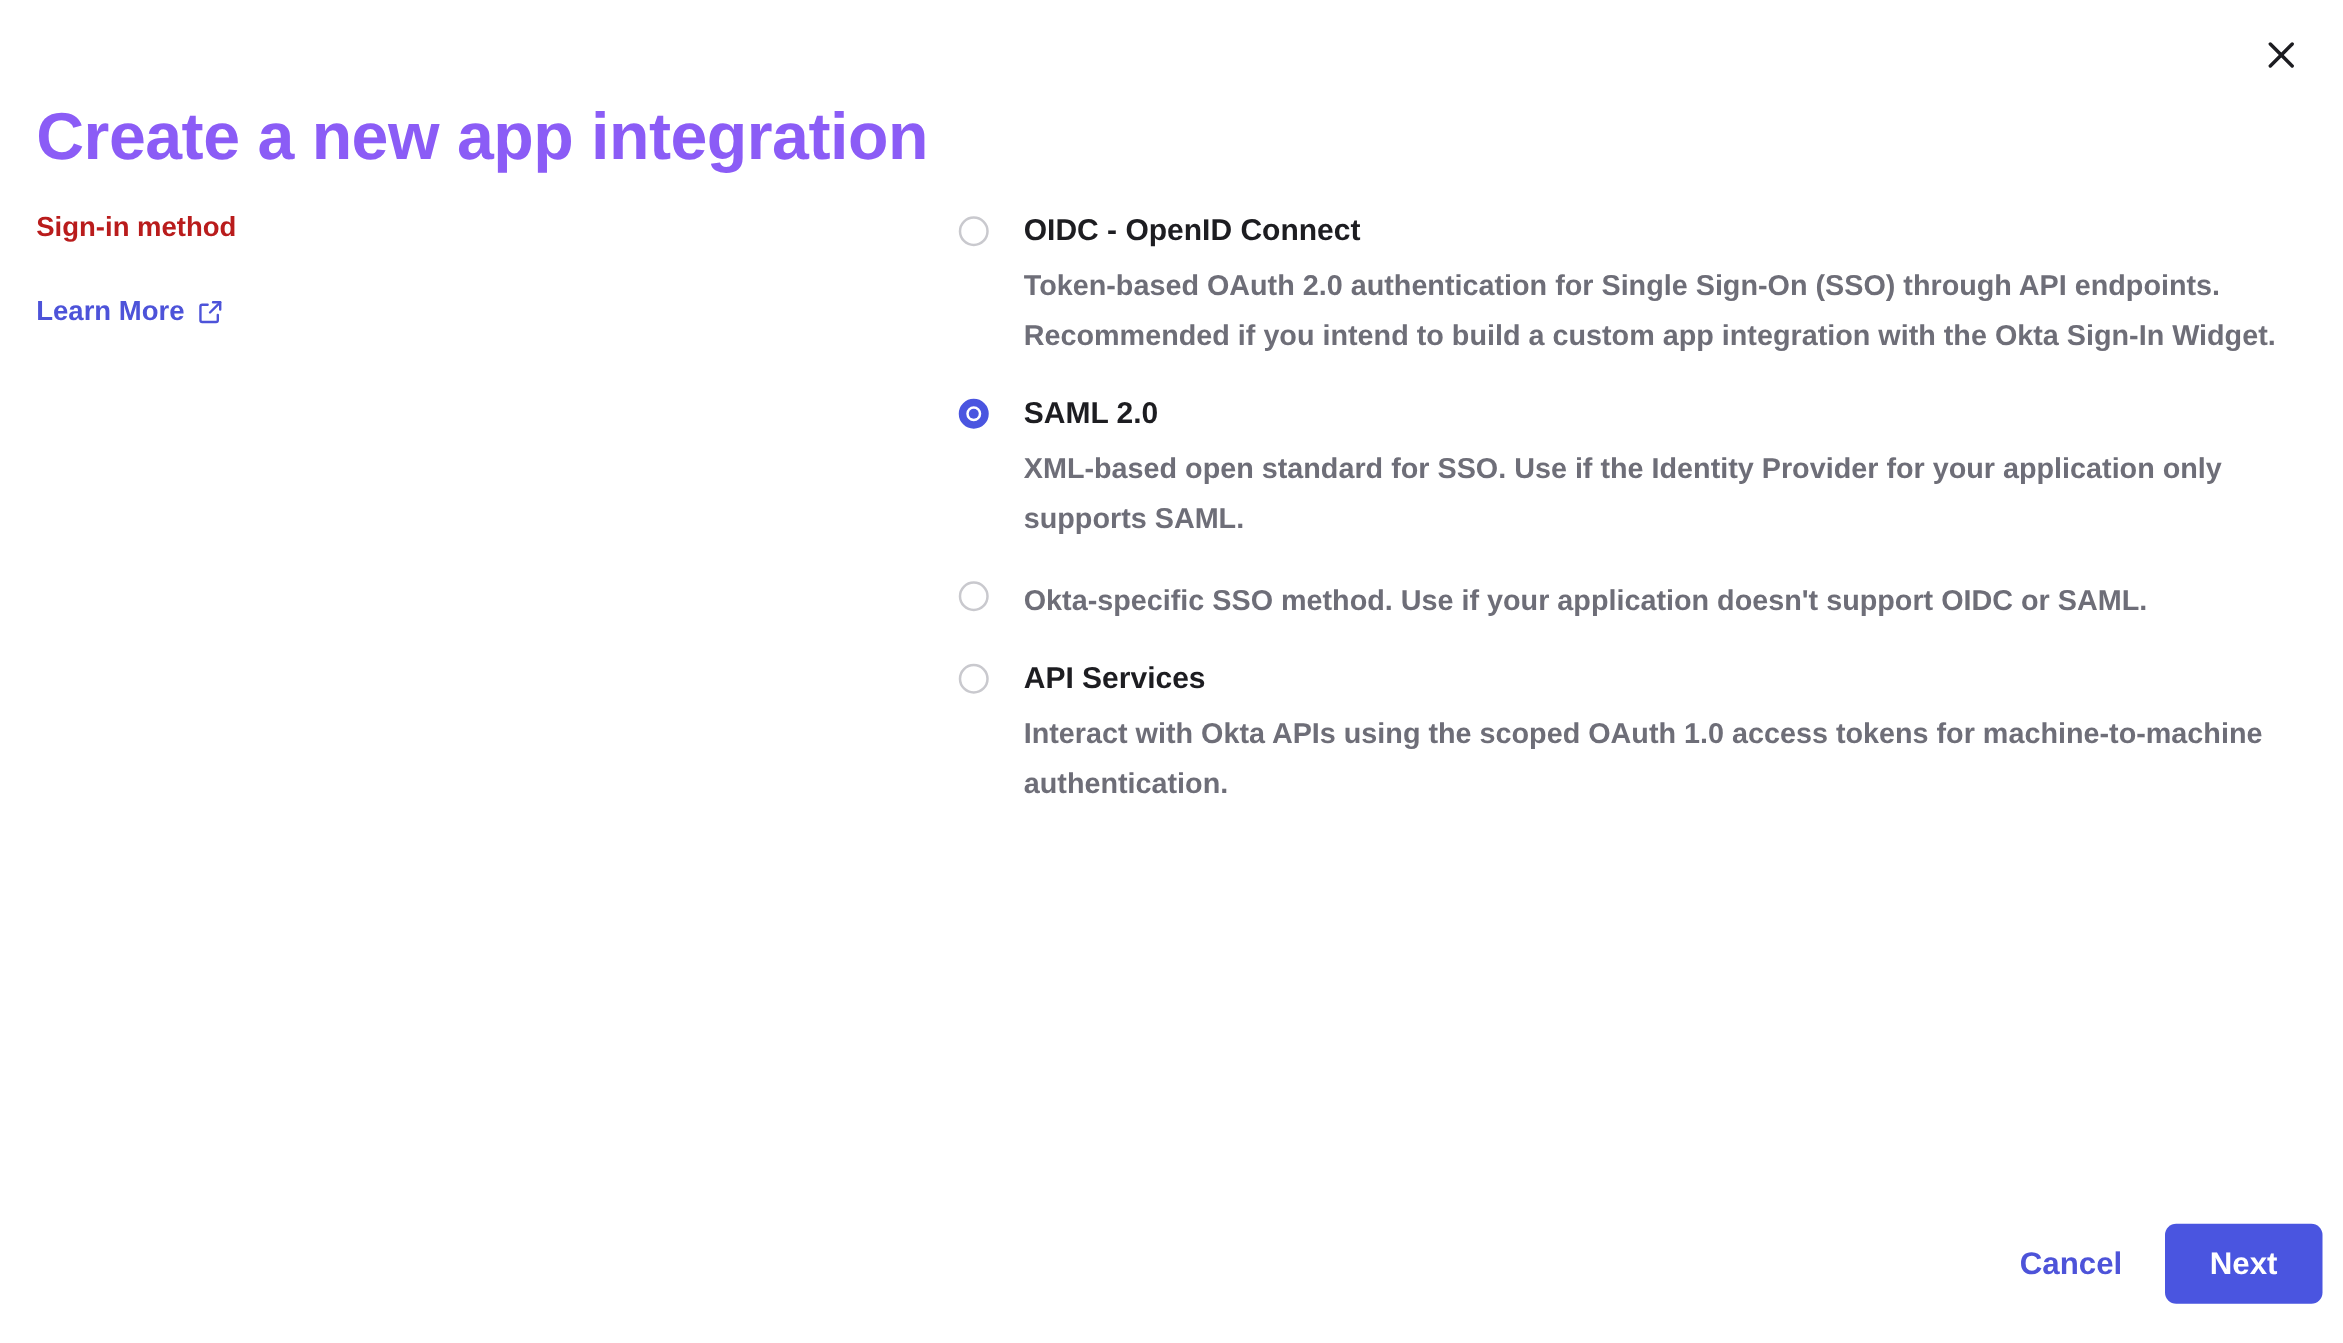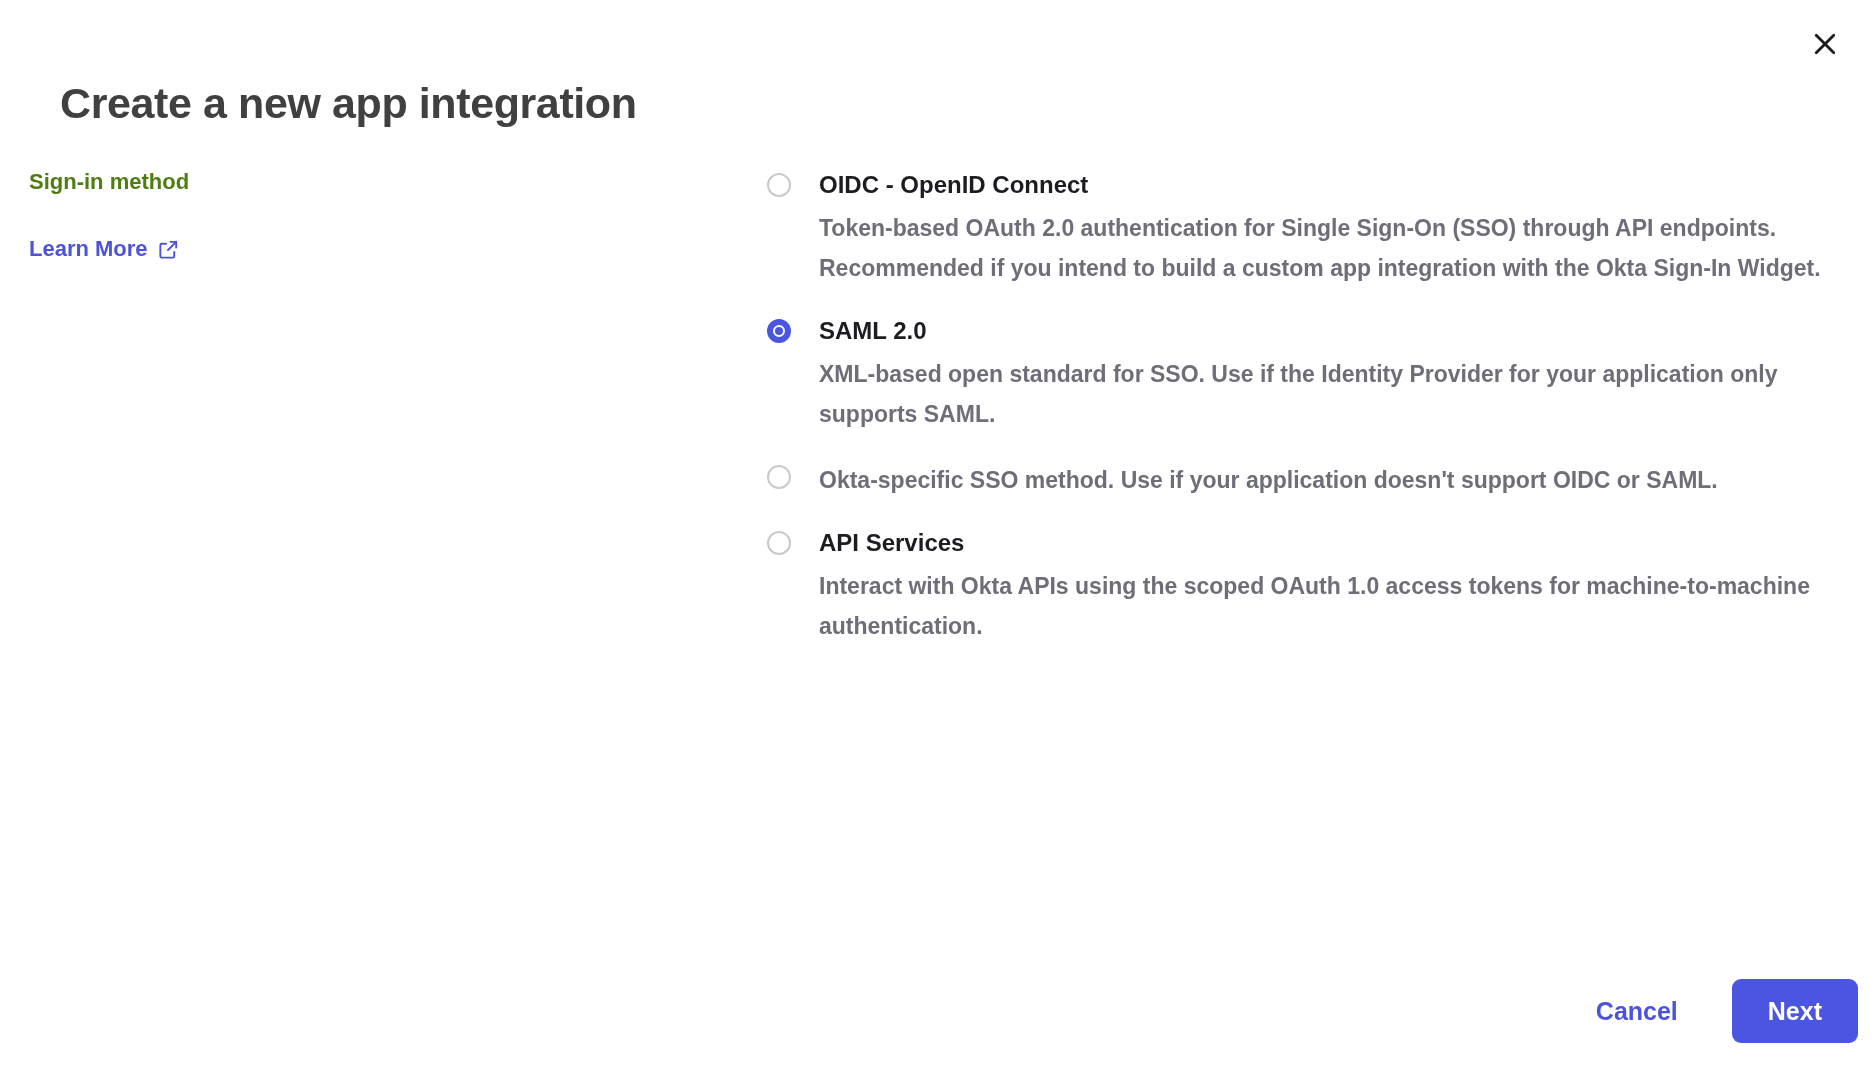--- a/index.html
+++ b/index.html
@@ -38,48 +38,47 @@
     padding: 0;
     cursor: pointer;
   }
   .close-btn svg { display: block; }
 
   
   .modal-title {
     position: absolute;
     left: 29px;
     top: 48px;
-    font-size: 43px;
+    font-size: 53px;
     line-height: 52px;
     font-weight: bold;
-    color: #404040;
+    color: #8b5cf6;
     letter-spacing: -0.4px;
     white-space: nowrap;
-    margin-left: 31px;
   }
 
   
   .body-area {
     position: absolute;
     left: 0;
     top: 168px;
     width: 1874px;
   }
 
   .left-col {
     position: absolute;
     left: 29px;
     top: 0;
     width: 540px;
   }
   .section-label {
     font-size: 22px;
     line-height: 28px;
     font-weight: bold;
-    color: #4d7c0f;
+    color: #b91c1c;
   }
   .learn-more {
     display: inline-flex;
     align-items: center;
     gap: 9px;
     margin-top: 39px;
     font-size: 22px;
     line-height: 28px;
     font-weight: bold;
     color: #4d53d9;
@@ -147,21 +146,21 @@
     max-width: 1068px;
   }
 
   
   .footer {
     position: absolute;
     right: 16px;
     bottom: 31px;
     display: flex;
     align-items: center;
-    gap: 50px;
+    gap: 30px;
   }
   .cancel-link {
     font-size: 25px;
     line-height: 30px;
     font-weight: bold;
     color: #4d53d9;
     text-decoration: none;
     background: transparent;
     border: none;
     padding: 6px 4px;

